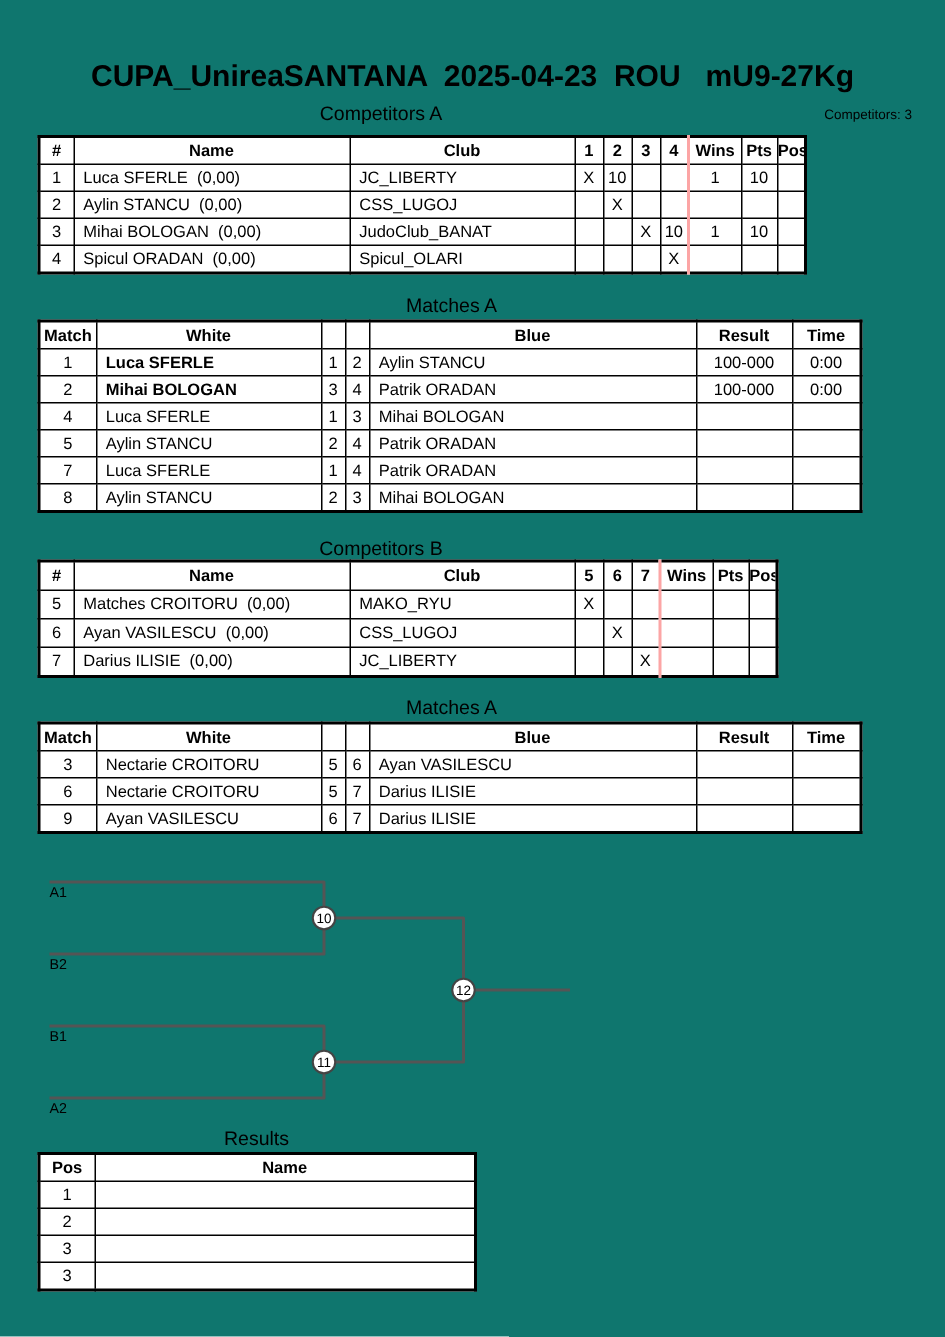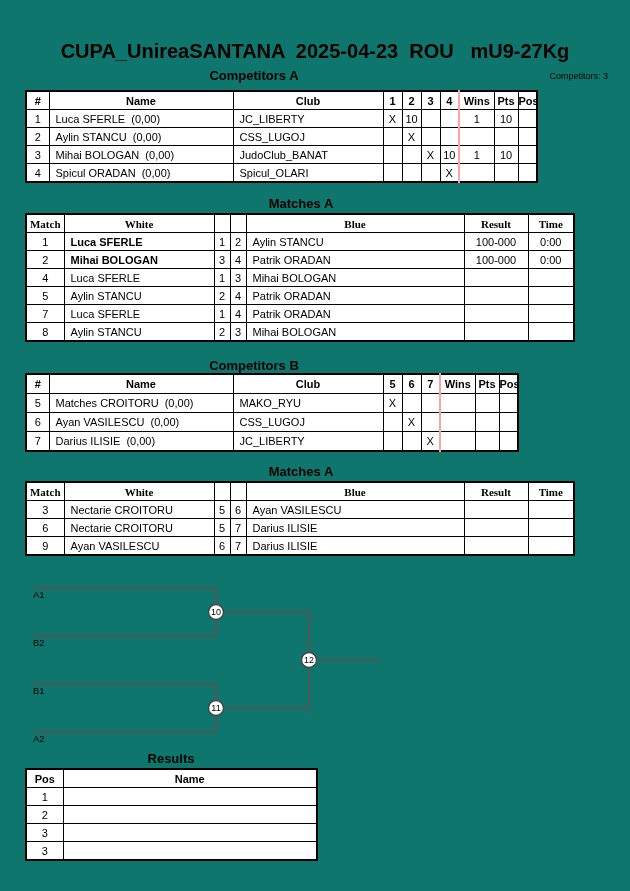--- a/index.html
+++ b/index.html
@@ -6,21 +6,21 @@
   .page {
     position:relative; width:630px; height:891px; background:#0f766e;
     font-family:"Liberation Sans", sans-serif; color:#000; overflow:hidden;
   }
   .title {
     position:absolute; top:40px; left:0; width:100%;
     text-align:center; font-size:20px; font-weight:bold; white-space:pre;
   }
   .sec {
     position:absolute; transform:translateX(-50%);
-    font-weight:bold; font-size:13px; white-space:nowrap;
+    font-weight:normal; font-size:13px; white-space:nowrap;
   }
   .count { position:absolute; top:71px; right:22px; font-size:9px; }
 
   table {
     position:absolute; border-collapse:collapse; table-layout:fixed;
     border:2px solid #000; background:#fff;
   }
   th,td {
     border:1px solid #000; font-size:11px; height:17px; padding:0;
     overflow:hidden; white-space:pre; text-align:center; vertical-align:middle;
@@ -28,21 +28,21 @@
   th { font-weight:bold; }
   td.name, td.club, td.white, td.blue { text-align:left; padding-left:6px; }
   td.b { font-weight:bold; }
 
   
   .ct thead th { border-left:none; }
   .ct thead th.name, .ct thead th.club, .ct thead th.c1 { border-left:1px solid #000; }
   .ct th.wins, .ct td.wins { border-left:2px solid #fca5a5; }
 
   
-  .mt thead th { border-left:none;font-family:Liberation Serif, serif; }
+  .mt thead th { border-left:none; }
   .mt thead th.white { border-left:1px solid #000; }
 
   
   .rt thead th { border-left:none; }
   .rt thead th.name { border-left:1px solid #000; }
 
   .t-compA   { left:25px; top:90px;  width:511px; }
   .t-matches1{ left:25px; top:213px; width:548px; }
   .t-compB   { left:25px; top:373px; width:492px; }
   .t-compB td, .t-compB th { height:18px; }

